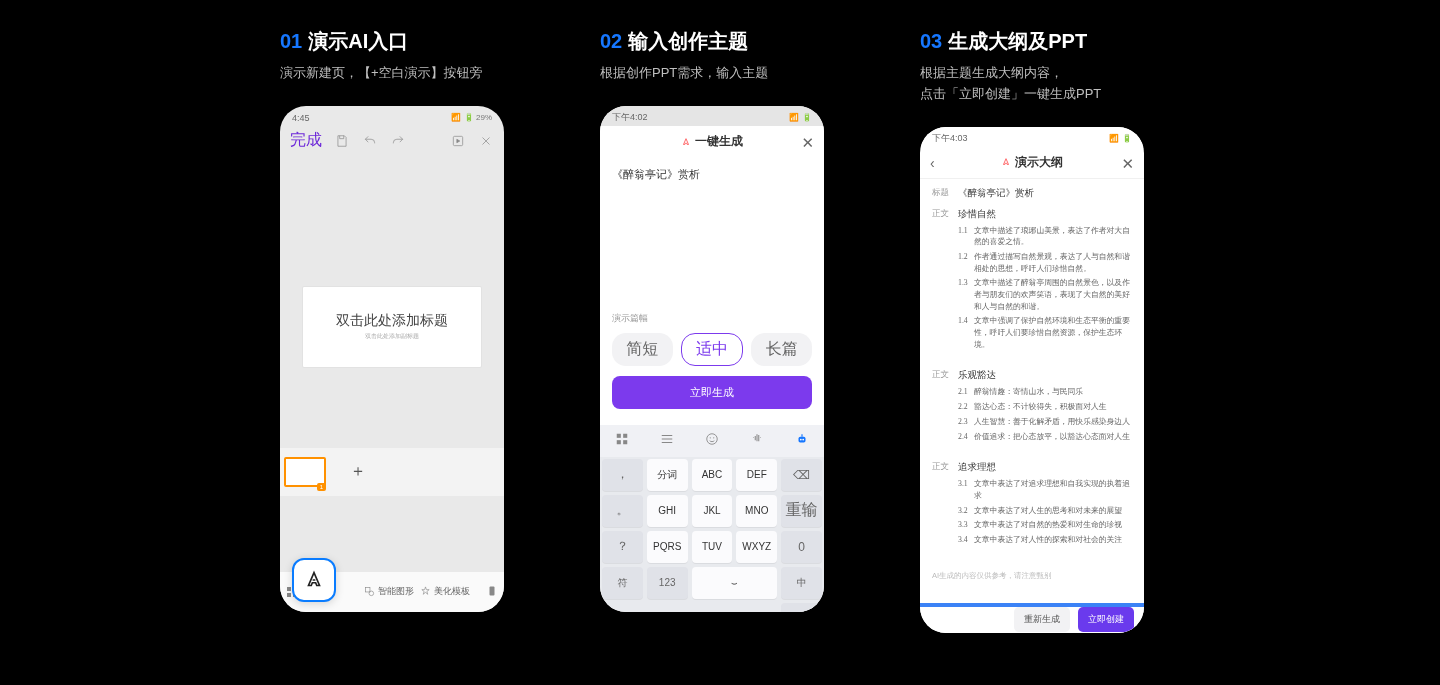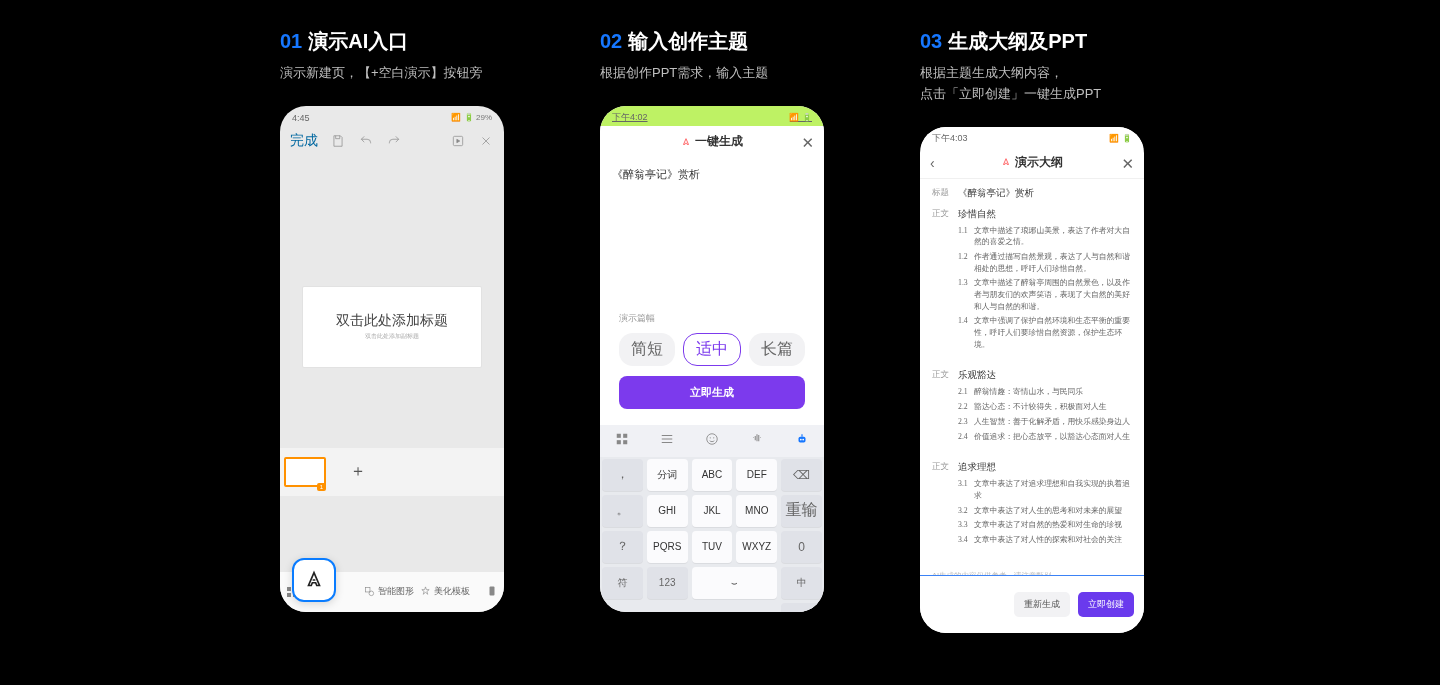--- a/index.html
+++ b/index.html
@@ -58,21 +58,21 @@
   }
   .phone-status .right { display: flex; align-items: center; gap: 2px; font-size: 8px; color: #777; }
   
   .p1-top {
     display: flex;
     align-items: center;
     gap: 12px;
     padding: 4px 10px;
     height: 30px;
   }
-  .p1-done { color: #0369a1; font-size: 14px; font-weight: 500; }
+  .p1-done { color: #6d28d9; font-size: 16px; font-weight: 500; }
   .p1-icn { width: 16px; height: 16px; display: flex; align-items: center; justify-content: center; color: #888; }
   .p1-icn svg { width: 14px; height: 14px; stroke: #888; fill: none; stroke-width: 1.2; }
   .p1-top .spacer { flex: 1; }
   .p1-body { position: relative; height: 340px; background: #e9e9e9; }
   .p1-slide {
     position: absolute;
     left: 22px; right: 22px; top: 130px;
     height: 82px;
     background: #fff;
     border: 1px solid #e2e2e2;
@@ -148,32 +148,32 @@
   .p2-hdr .ttl { font-size:12px; font-weight:600; color:#333; }
   .p2-hdr .close { position:absolute; right:10px; top:8px; font-size:15px; color:#666; }
   .p2-input {
     background:#fff;
     padding: 6px 12px 0;
     height: 154px;
   }
   .p2-input .txt { font-size: 11px; color:#333; }
   .p2-section {
     background:#fff;
-    padding: 0 19px 10px;
+    padding: 0 12px 10px;
   }
   .p2-section .lbl { font-size:9px; color:#999; margin-bottom:8px; }
   .p2-seg { display:flex; gap:8px; margin-bottom:10px; }
   .p2-seg .seg {
     flex:1; text-align:center; font-size:16px; padding:6px 0;
     border-radius:14px; background:#f2f2f4; color:#666;
   }
   .p2-seg .seg.active { border:1px solid #7c3aed; color:#7c3aed; background:#fff; padding:5px 0; }
   .p2-btn {
     background:#7c3aed; color:#fff; text-align:center;
-    border-radius:8px; padding:9px 0; font-size:11px; font-weight:700;
+    border-radius:8px; padding:9px 0; font-size:11px; font-weight:400;
     margin-bottom: 6px;
   }
   .p2-kbtop {
     background:#f0f1f5; height:32px; display:flex; align-items:center; justify-content:space-around;
   }
   .p2-kbtop svg { width:14px; height:14px; fill:#888; }
   .p2-kbtop .robot svg { fill:#1677ff; }
   .p2-kb { background:#e8eaee; display:grid; grid-template-columns: 1fr 1fr 1fr 1fr 1fr; }
   .p2-kb .k {
     height:32px; margin:2px; background:#fbfbfd; border-radius:4px;
@@ -191,22 +191,22 @@
   .p3-hdr .ttl { font-size:12px; font-weight:600; color:#333; }
   .p3-body { padding: 8px 12px 0; height: 388px; overflow:hidden; font-size:8.5px; color:#555; }
   .p3-row { display:flex; margin-bottom:8px;font-family:Liberation Serif, serif; }
   .p3-row .tag { font-size:8.5px; color:#999; width:26px; flex-shrink:0; }
   .p3-row .val { font-size:9.5px; color:#333; font-weight:500; }
   .p3-sec { margin-bottom:8px; }
   .p3-sec .heading { font-size:9.5px; color:#333; font-weight:500; margin-bottom:4px; }
   .p3-sec .item { font-size:7.8px; color:#666; line-height:1.5; margin-bottom:3px; display:flex; }
   .p3-sec .item .n { width:16px; flex-shrink:0; }
   .p3-foot {
-    position:absolute; bottom:0; left:0; right:0; height:58px; background:#fff;
-    border-top:1px solid #3b82f6; display:flex; align-items:center; justify-content:flex-end;
+    position:absolute; bottom:0; left:0; right:0; height:30px; background:#fff;
+    border-top:4px solid #3b82f6; display:flex; align-items:center; justify-content:flex-end;
     padding: 12px 10px; gap:8px;
   }
   .p3-note { position:absolute; left:12px; bottom:52px; font-size:7.5px; color:#bbb; }
   .p3-foot .b1 { background:#f2f2f4; color:#555; font-size:9px; padding:6px 10px; border-radius:5px; }
   .p3-foot .b2 { background:#6a3aed; color:#fff; font-size:9px; padding:6px 10px; border-radius:5px; }
 </style>
 </head>
 <body>
 
 <div class="container">
@@ -302,21 +302,21 @@
   </div>
 
   <div class="step">
     <div class="step-title">
       <span class="num">02</span><span>输入创作主题</span>
     </div>
     <div class="step-sub">
       <span>根据创作PPT需求，输入主题</span>
     </div>
     <div class="phone" style="background:#fff;">
-      <div class="phone-status" style="background:#bef264;text-decoration:underline;">
+      <div class="phone-status" style="background:#e5e5e5;">
         <span>下午4:02</span>
         <span class="right">📶 🔋</span>
       </div>
       <div class="p2-hdr">
         <svg class="logo" viewBox="0 0 24 24">
             <path d="M12 4l-6 14h3l1.2-3h3.6l1.2 3h3z" fill="none" stroke="#ff4d4f" stroke-width="2"></path>
           </svg>
         <span class="ttl">一键生成</span>
         <span class="close">✕</span>
       </div>

